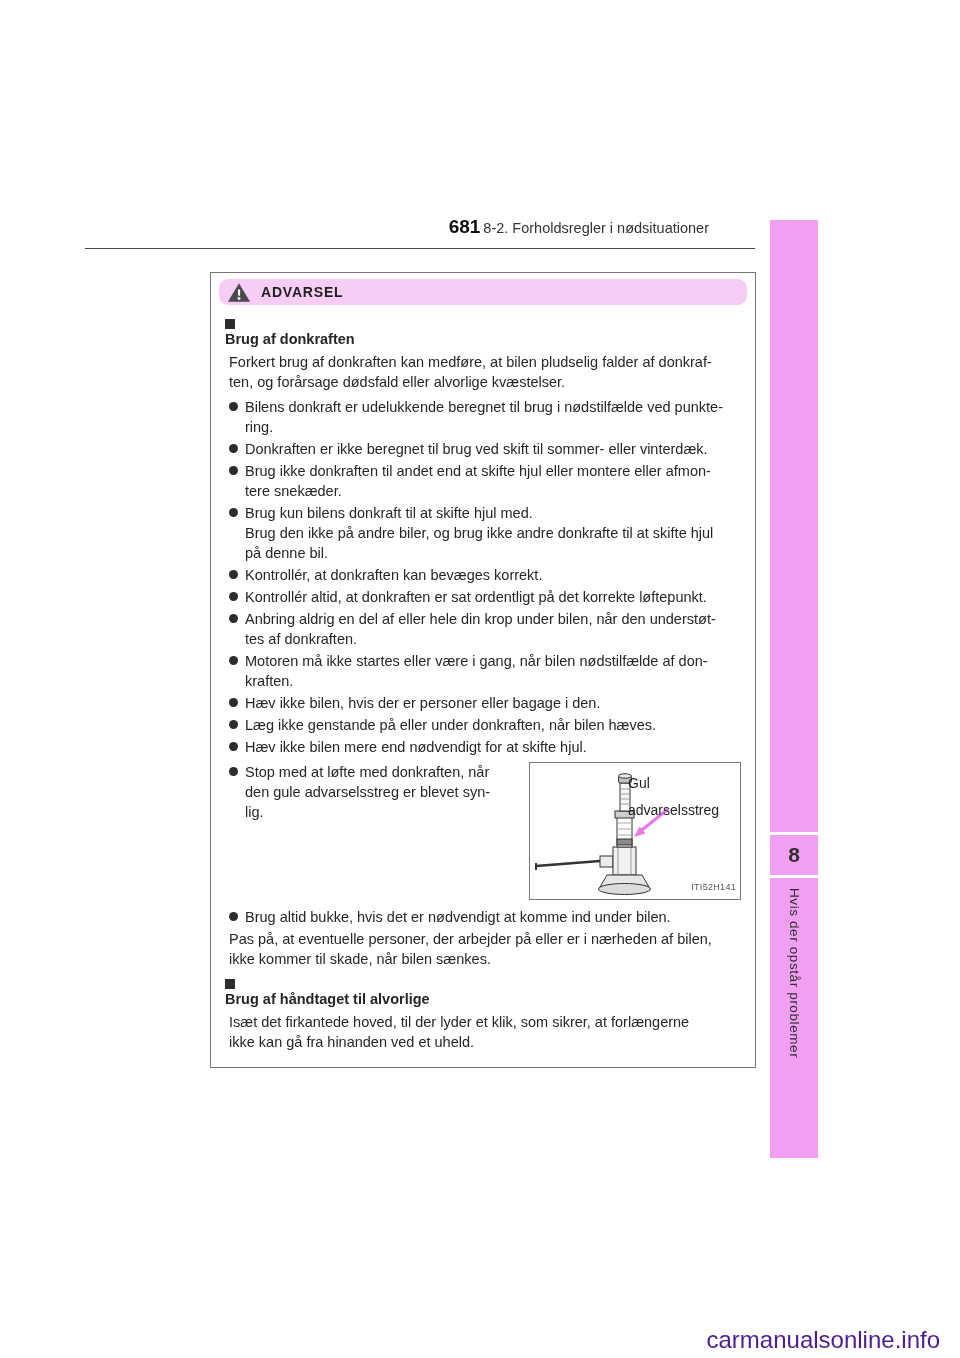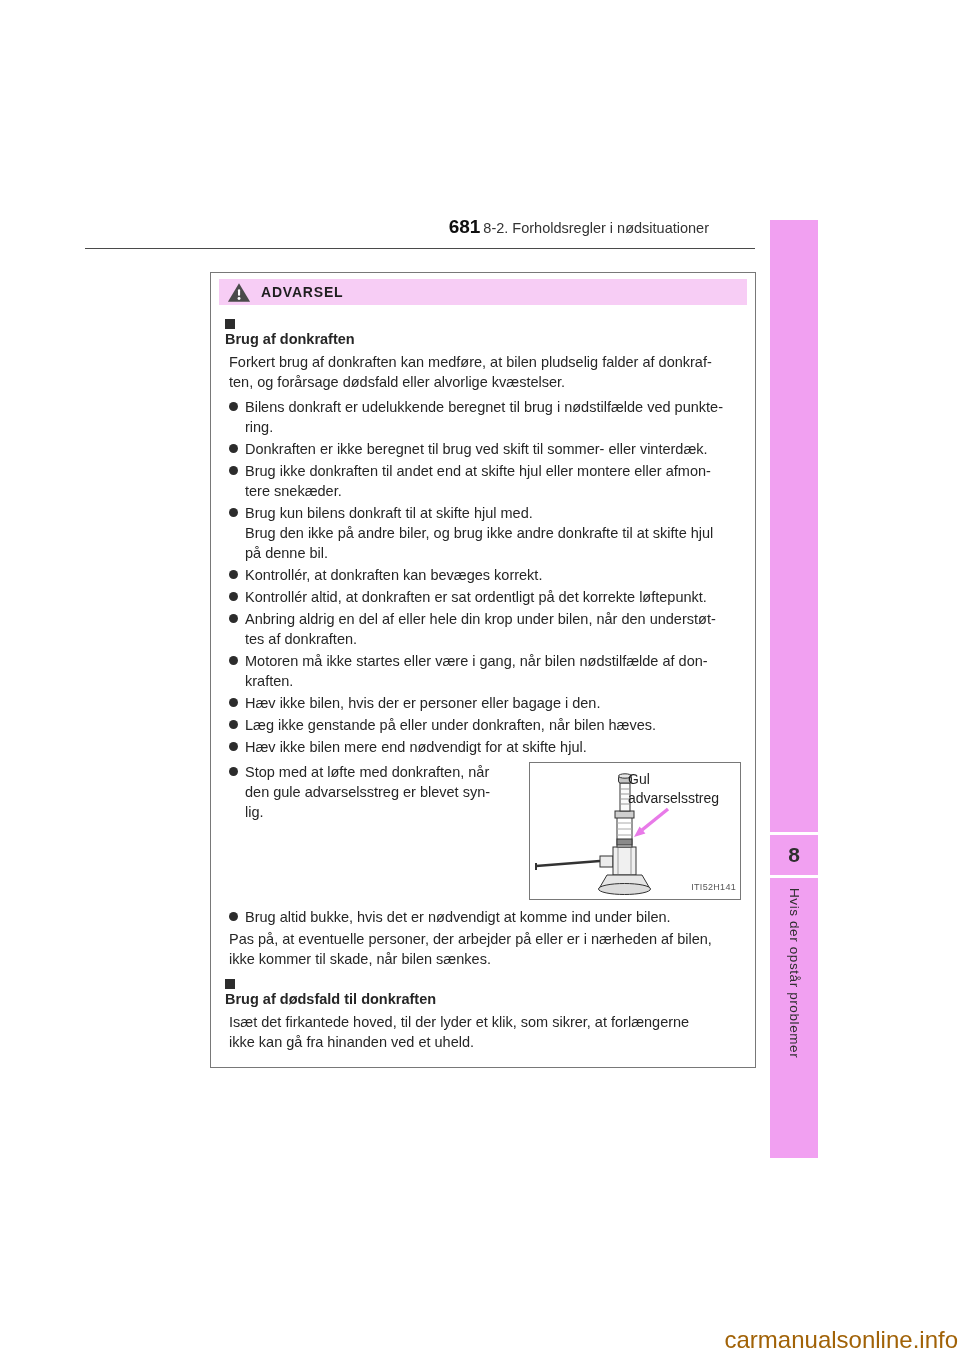--- a/index.html
+++ b/index.html
@@ -33,45 +33,45 @@
     font-size:13.5px; color:#2e2e2e; letter-spacing:0.6px;
   }
 
   
   .warning-box {
     position:absolute; left:210px; top:264px; width:546px;
     border:1px solid #787878; background:#fff; padding:6px 8px 10px;
   }
   .warning-header {
     height:26px; background:#f7cdf5;
-    display:flex; align-items:center; padding-left:8px; margin-bottom:9px;
+    display:flex; align-items:center; padding-left:8px; margin-bottom:9px;border-radius:9px;
   }
   .warn-icon { width:24px; height:21px; margin-right:10px; flex:none; }
   .warning-title { font-size:14px; font-weight:bold; letter-spacing:0.8px; color:#1f1f1f; }
 
   .w-content { padding:0 6px; font-size:14.5px; line-height:20px; }
   .w-heading { display:flex; align-items:flex-start; margin:4px 0 3px; font-weight:bold;flex-direction:column; }
   .sq { flex:none; width:10px; height:10px; background:#2c2c2c; margin:5px 7px 0 0; }
   .w-intro, .w-note, .w-body { white-space:pre-line; margin:0 0 5px 4px; }
   .bullet { display:flex; align-items:flex-start; margin:0 0 2px 4px; }
   .dot { flex:none; width:9px; height:9px; border-radius:50%; background:#2c2c2c; margin:5px 7px 0 0; }
   .bullet-text { white-space:pre-line; }
 
   .figure-row { display:flex; margin:5px 0 7px 0; }
   .figure-row .bullet { width:298px; margin-bottom:0; }
   .figure-box {
     position:relative; flex:none; width:212px; height:138px;
     border:1px solid #787878; background:#fff; margin-left:8px;
   }
   .figure-box svg { position:absolute; left:0; top:0; }
-  .figure-label { position:absolute; top:7px; left:98px; font-size:14px; line-height:19px; white-space:pre-line; color:#1f1f1f; }
+  .figure-label { position:absolute; top:7px; left:98px; font-size:14px; line-height:27px; white-space:pre-line; color:#1f1f1f; }
   .figure-code { position:absolute; right:4px; bottom:2px; font-size:9px; color:#555; letter-spacing:0.3px; }
 
   
-  .watermark { position:absolute; right:2px; bottom:12px; font-size:24px; color:#a16207; }
+  .watermark { position:absolute; right:20px; bottom:12px; font-size:24px; color:#4c1d95; }
 </style>
 </head>
 <body>
 
 <div class="page">
 
   <div class="header-row">
     <span class="page-number">681</span>
     <span class="section-title">8-2. Forholdsregler i nødsituationer</span>
   </div>
@@ -207,21 +207,21 @@
       <div class="bullet">
         <span class="dot"></span>
         <span class="bullet-text">Brug altid bukke, hvis det er nødvendigt at komme ind under bilen.</span>
       </div>
 
       <p class="w-note">Pas på, at eventuelle personer, der arbejder på eller er i nærheden af bilen,
 ikke kommer til skade, når bilen sænkes.</p>
 
       <div class="w-heading">
         <span class="sq"></span>
-        <span>Brug af dødsfald til donkraften</span>
+        <span>Brug af håndtaget til alvorlige</span>
       </div>
       <p class="w-body">Isæt det firkantede hoved, til der lyder et klik, som sikrer, at forlængerne
 ikke kan gå fra hinanden ved et uheld.</p>
 
     </div>
   </div>
 
   <div class="watermark">carmanualsonline.info</div>
 
 </div>

